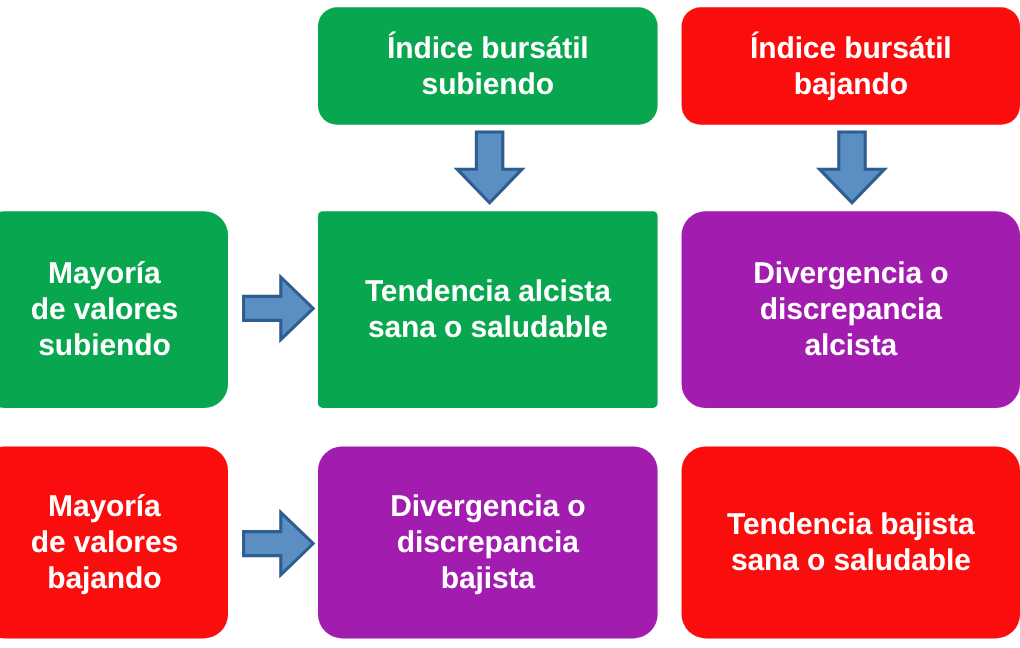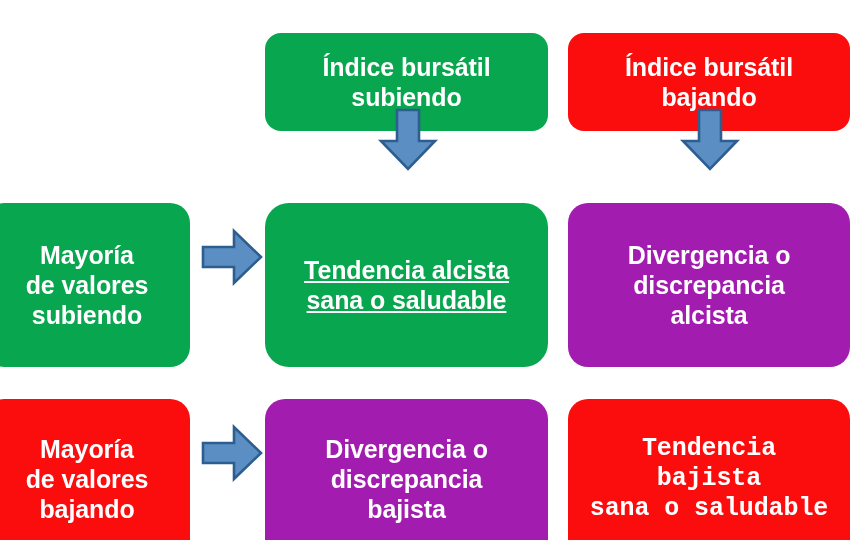--- a/index.html
+++ b/index.html
@@ -27,21 +27,20 @@
     display: flex;
     align-items: center;
     justify-content: center;
     text-align: center;
     border-radius: 18px;
     color: #ffffff;
     font-weight: bold;
     line-height: 1.20;
     letter-spacing: -0.1px;
     padding: 2px 16px;
-    margin-top: 27px;
     -webkit-font-smoothing: antialiased;
   }
 
   .box .txt {
     display: block;
     white-space: pre-line;
   }
 
   
   .green  { background: #08a64e; }
@@ -66,22 +65,21 @@
   #box-major-up {
     left: -16px;  top: 176px;
     width: 206px; height: 164px;
     font-size: 25px;
     border-radius: 20px;
   }
   #box-trend-up {
     left: 265px;  top: 176px;
     width: 283px; height: 164px;
     font-size: 25px;
-    border-radius: 24px;
-    text-decoration: underline;
+    border-radius: 4px;
   }
   #box-div-up {
     left: 568px;  top: 176px;
     width: 282px; height: 164px;
     font-size: 25px;
     border-radius: 20px;
   }
 
   
   #box-major-down {
@@ -94,21 +92,20 @@
     left: 265px;  top: 372px;
     width: 283px; height: 160px;
     font-size: 25px;
     border-radius: 20px;
   }
   #box-trend-down {
     left: 568px;  top: 372px;
     width: 282px; height: 160px;
     font-size: 25px;
     border-radius: 20px;
-    font-family: Liberation Mono, monospace;
   }
 
   
   .arrow {
     position: absolute;
     display: block;
   }
   .arrow svg { display: block; }
 
   #arrow-down-up   { left: 377px; top: 108px; width: 62px; height: 64px; }

